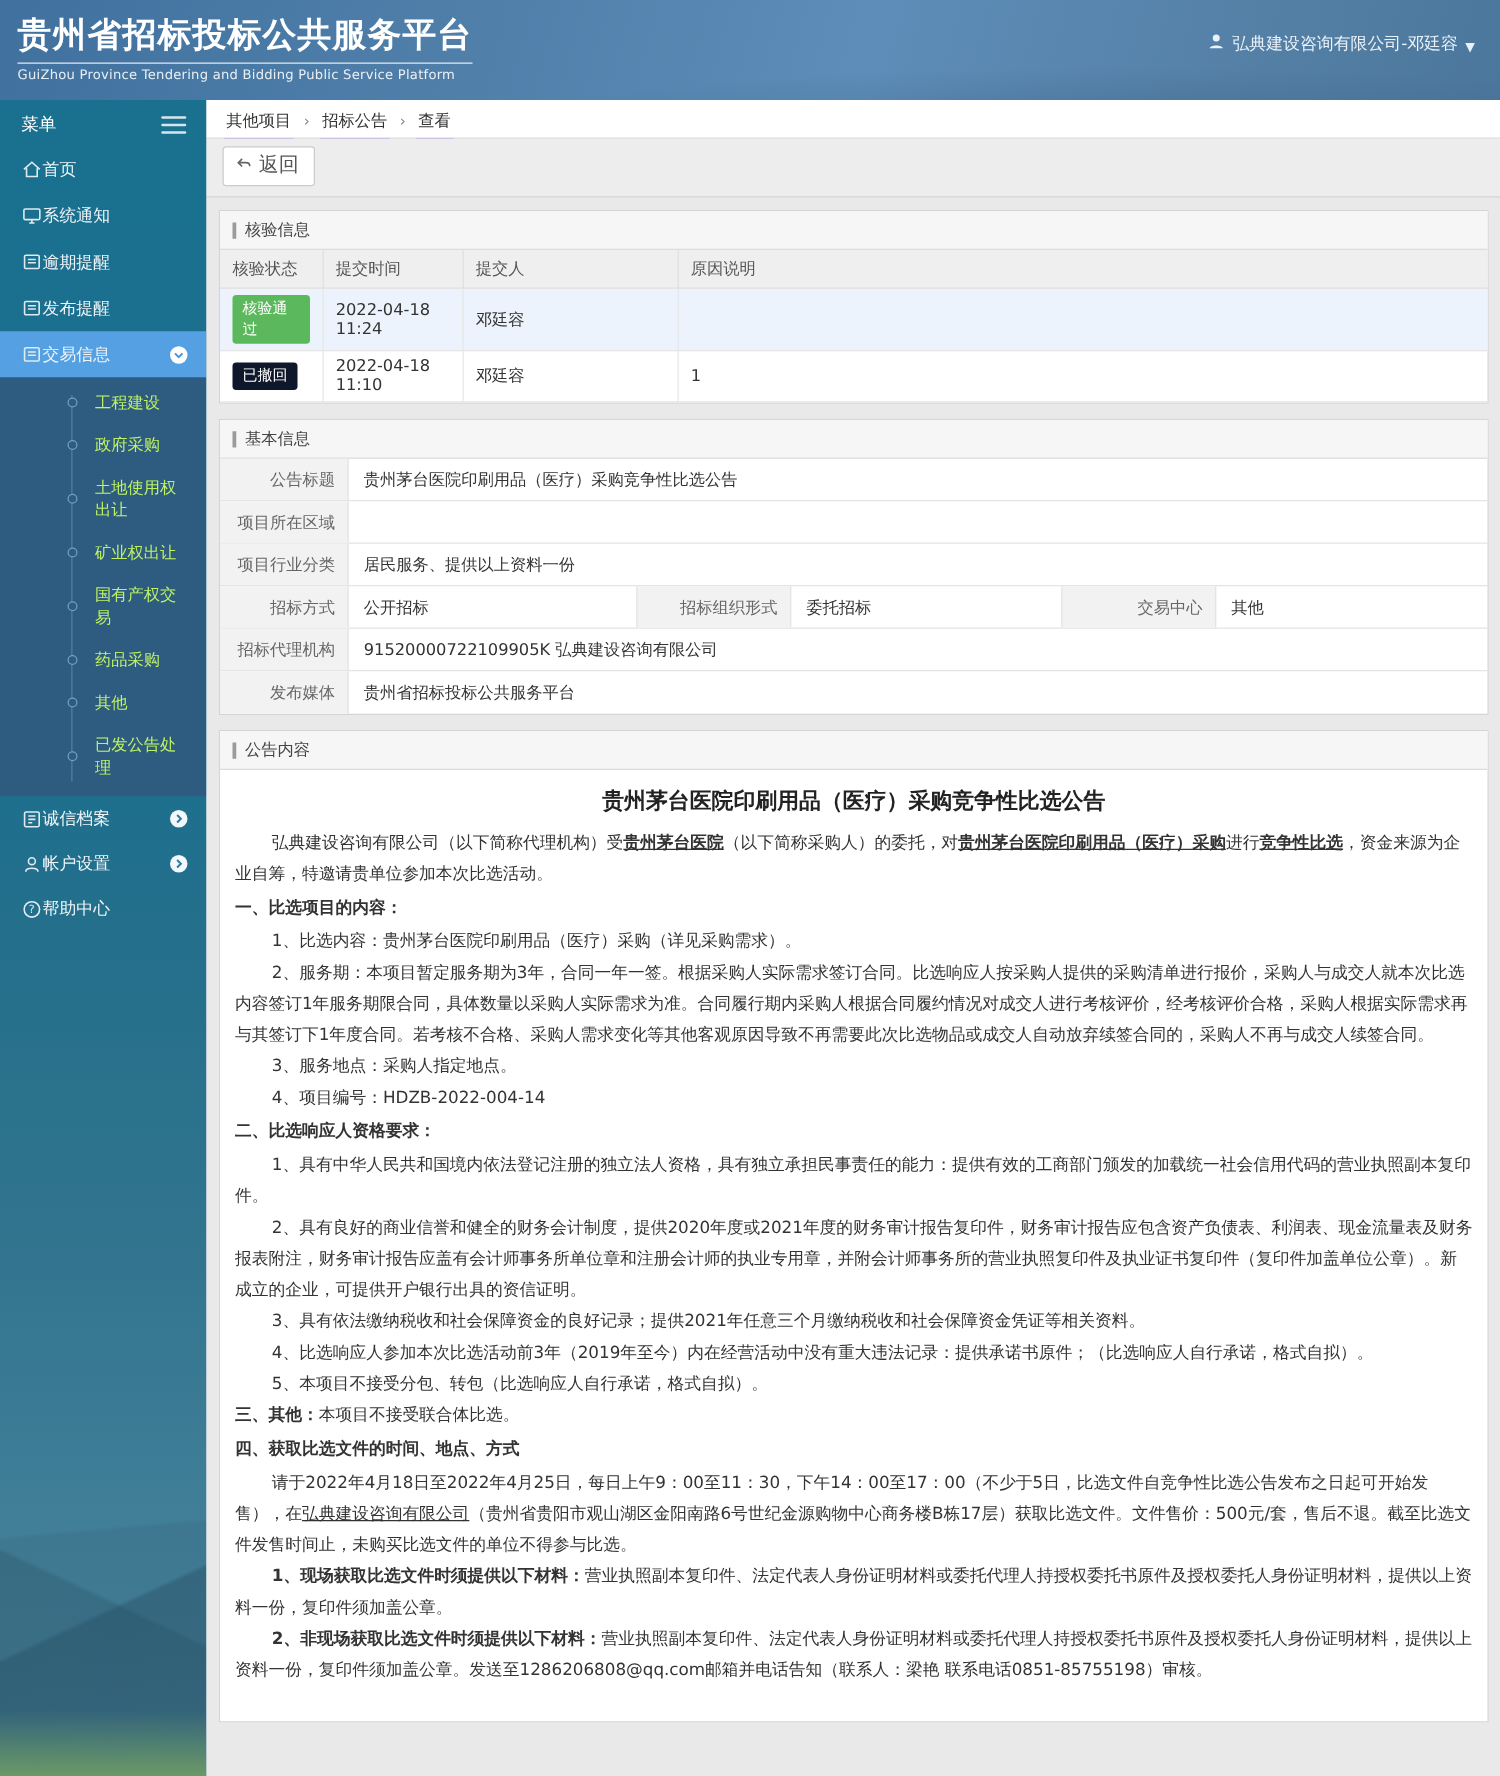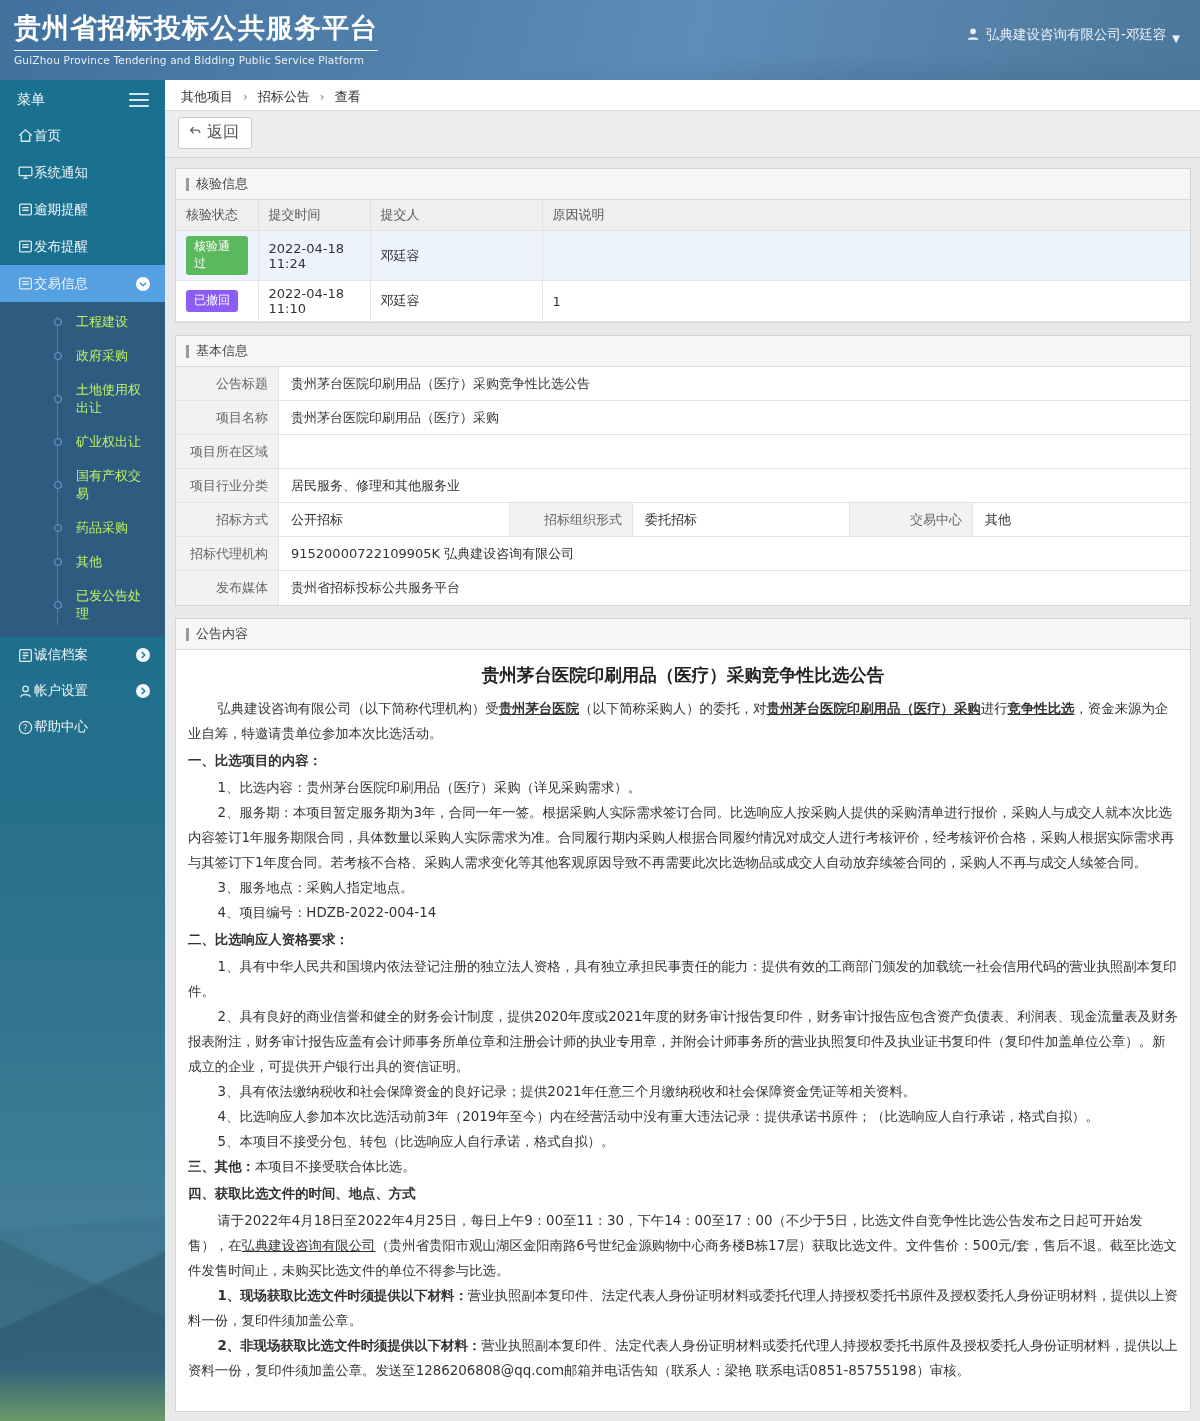--- a/index.html
+++ b/index.html
@@ -76,21 +76,21 @@
   table.vtable { width:100%; border-collapse:collapse; font-size:13px; color:#333; }
   .vtable th { background:#efefef; font-weight:normal; text-align:left; color:#555;
     border:1px solid #e0e0e0; border-top:none; padding:6px 10px; }
   .vtable td { border:1px solid #e6e6e6; padding:5px 10px; height:29px; }
   .vtable th:first-child, .vtable td:first-child { border-left:none; }
   .vtable th:last-child, .vtable td:last-child { border-right:none; }
   .vtable tr.alt td { background:#ecf3fc; }
   .col-status{width:82px;} .col-time{width:112px;} .col-sub{width:172px;}
   .badge { display:inline-block; font-size:12px; color:#fff; border-radius:3px; padding:2px 8px 3px; }
   .badge.success { background:#5cb85c; }
-  .badge.revoked { background:#8b5cf6; }
+  .badge.revoked { background:#0f172a; }
 
   
   .bi-row { display:flex; border-bottom:1px solid #e4e4e4; font-size:13px; min-height:34px; }
   .bi-row:last-child { border-bottom:none; }
   .bi-label { background:#f2f2f2; color:#666; text-align:right; padding:8px 10px 0 4px; flex:0 0 103px; border-right:1px solid #e4e4e4; }
   .bi-value { color:#333; padding:8px 0 0 12px; flex:1 1 auto; }
   .bi-label.w2 { flex:0 0 124px; border-left:1px solid #e4e4e4; }
   .bi-value.v1 { flex:0 0 230px; }
   .bi-value.v2 { flex:0 0 216px; }
 
@@ -285,29 +285,25 @@
         <div class="panel-head">
           <span class="bar"></span>
           <span>基本信息</span>
         </div>
         <div>
             <div class="bi-row">
               <div class="bi-label">公告标题</div>
               <div class="bi-value">贵州茅台医院印刷用品（医疗）采购竞争性比选公告</div>
             </div>
             <div class="bi-row">
-              <div class="bi-label">项目名称</div>
-              <div class="bi-value">贵州茅台医院印刷用品（医疗）采购</div>
-            </div>
-            <div class="bi-row">
               <div class="bi-label">项目所在区域</div>
             </div>
             <div class="bi-row">
               <div class="bi-label">项目行业分类</div>
-              <div class="bi-value">居民服务、修理和其他服务业</div>
+              <div class="bi-value">居民服务、提供以上资料一份</div>
             </div>
             <div class="bi-row">
               <div class="bi-label">招标方式</div>
               <div class="bi-value v1">公开招标</div>
               <div class="bi-label w2">招标组织形式</div>
               <div class="bi-value v2">委托招标</div>
               <div class="bi-label w2">交易中心</div>
               <div class="bi-value">其他</div>
             </div>
             <div class="bi-row">

